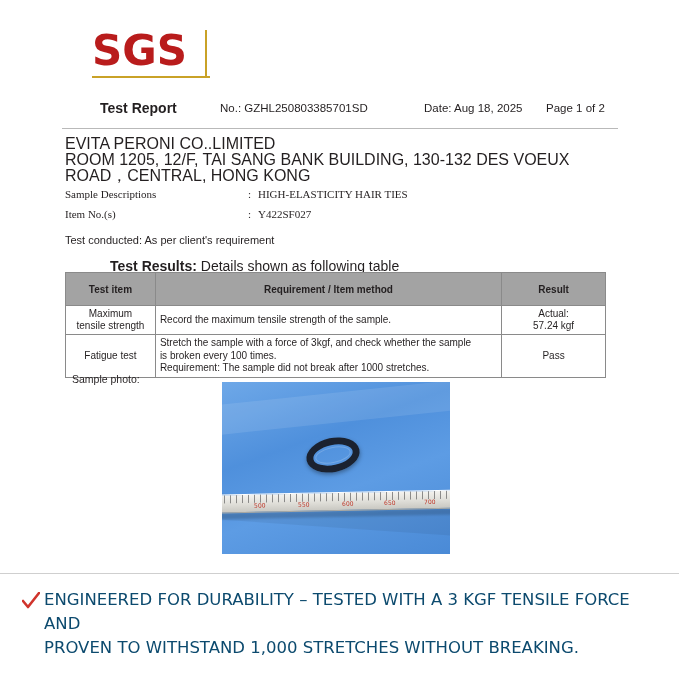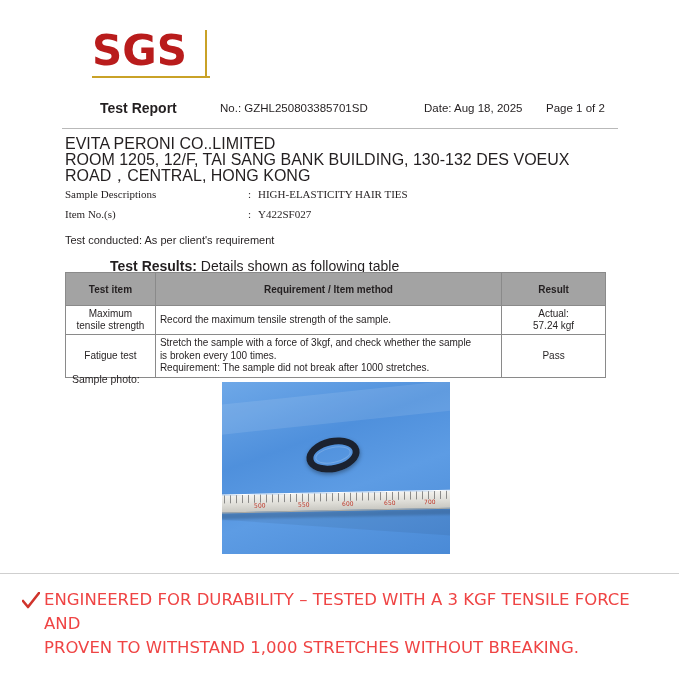--- a/index.html
+++ b/index.html
@@ -266,21 +266,21 @@
 
   
   .claim {
     position: absolute;
     left: 22px;
     top: 588px;
     width: 640px;
     font-family: "DejaVu Sans", sans-serif;
     font-size: 16.5px;
     line-height: 24px;
-    color: #ef4444;
+    color: #0c4a6e;
   }
   .claim .check {
     position: absolute;
     left: 0px;
     top: 4px;
     width: 18px;
     height: 18px;
   }
   .claim .check svg { display: block; }
   .claim .txt {

